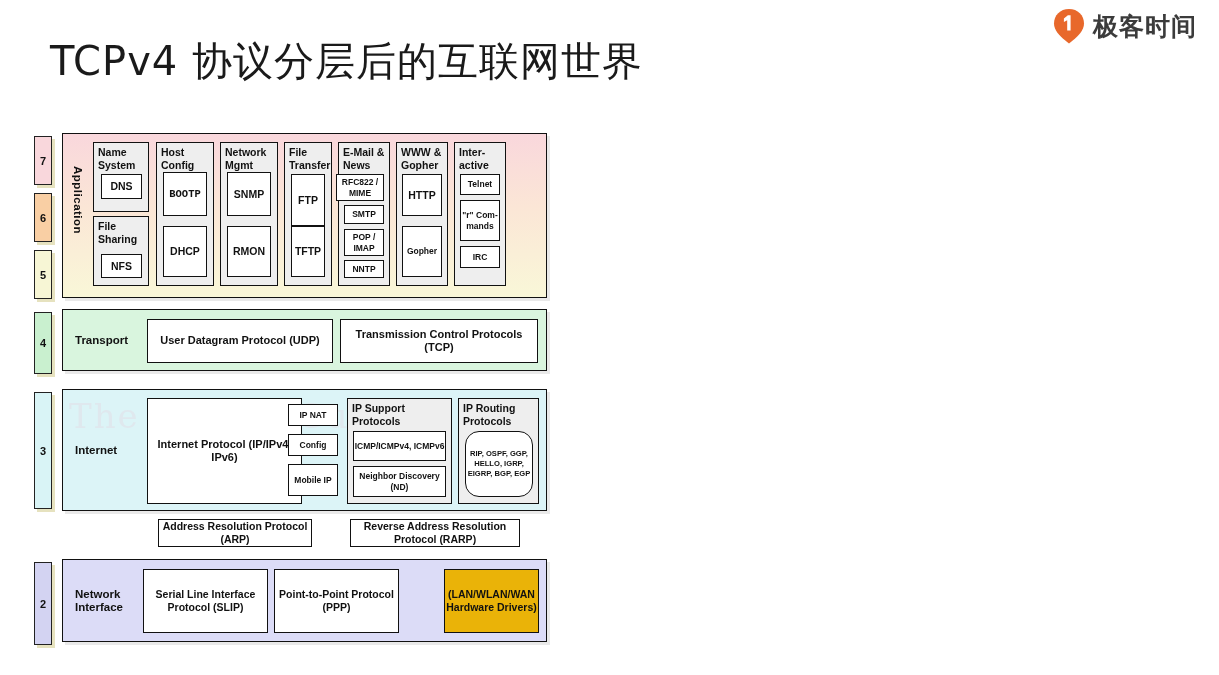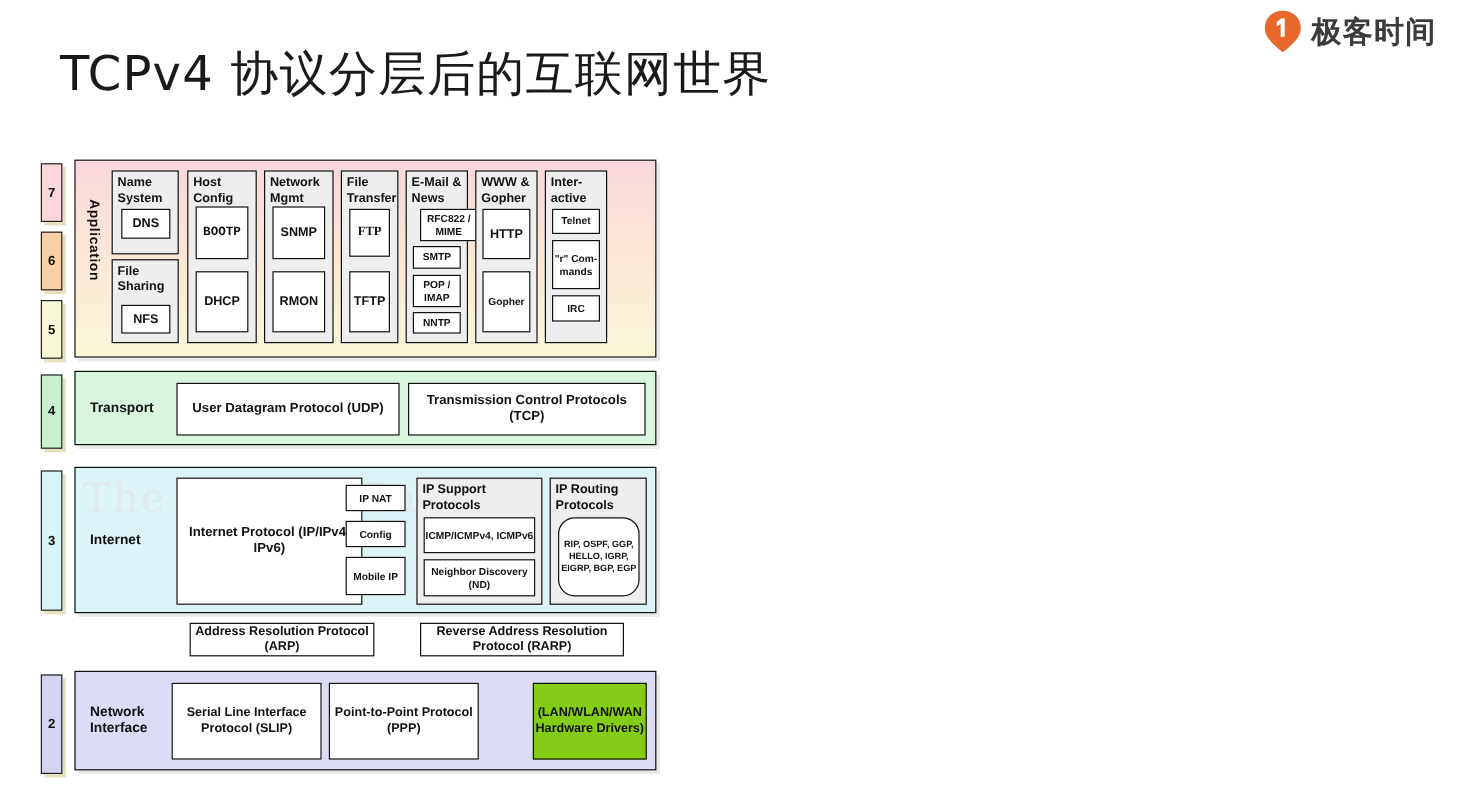--- a/index.html
+++ b/index.html
@@ -83,21 +83,21 @@
     font-size:10.5px;font-weight:bold;color:#111;
     line-height:1.2;
   }
   .box.group{
     background:#eeeeee;
     align-items:flex-start;justify-content:flex-start;
     padding:3px 0 0 4px;
     text-align:left;
     font-size:10.5px;
   }
-  .box.gray{background:#84cc16;}
+  .box.gray{background:#eab308;}
   .box.tiny{font-size:8.5px;}
   .box.micro{font-size:7.6px;line-height:1.35;}
 
   .watermark{
     position:absolute;left:6px;top:6px;
     font-size:34px;color:#dfe8ee;font-weight:400;
     letter-spacing:2px;white-space:nowrap;
     font-family:"DejaVu Serif","Liberation Serif",serif;
     pointer-events:none;
   }
@@ -173,31 +173,31 @@
     <div class="box" style="left:164px;top:38px;width:44px;height:44px;">
       <span>SNMP</span>
     </div>
     <div class="box" style="left:164px;top:92px;width:44px;height:51px;">
       <span>RMON</span>
     </div>
 
     <div class="box group" style="left:221px;top:8px;width:48px;height:144px;">
       <span>File Transfer</span>
     </div>
-    <div class="box" style="left:228px;top:40px;width:34px;height:40px;font-family:Liberation Serif, serif;">
+    <div class="box" style="left:228px;top:40px;width:34px;height:52px;">
       <span>FTP</span>
     </div>
     <div class="box" style="left:228px;top:92px;width:34px;height:51px;">
       <span>TFTP</span>
     </div>
 
     <div class="box group" style="left:275px;top:8px;width:52px;height:144px;">
       <span>E-Mail &amp; News</span>
     </div>
-    <div class="box tiny" style="left:287px;top:40px;width:48px;height:27px;">
+    <div class="box tiny" style="left:273px;top:40px;width:48px;height:27px;">
       <span>RFC822 / MIME</span>
     </div>
     <div class="box tiny" style="left:281px;top:71px;width:40px;height:19px;">
       <span>SMTP</span>
     </div>
     <div class="box tiny" style="left:281px;top:95px;width:40px;height:27px;">
       <span>POP / IMAP</span>
     </div>
     <div class="box tiny" style="left:281px;top:126px;width:40px;height:18px;">
       <span>NNTP</span>

